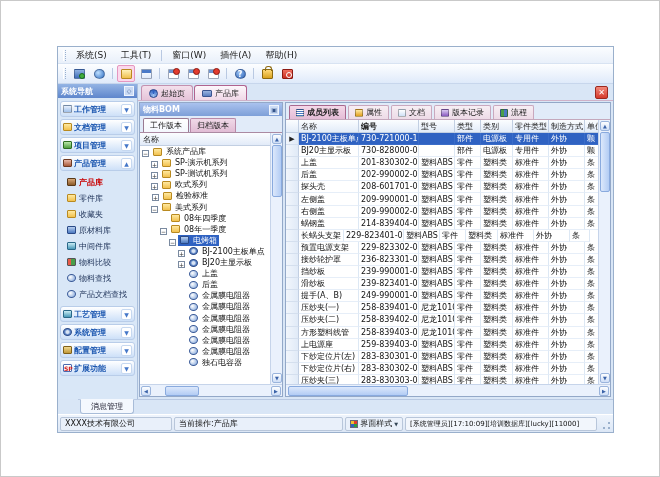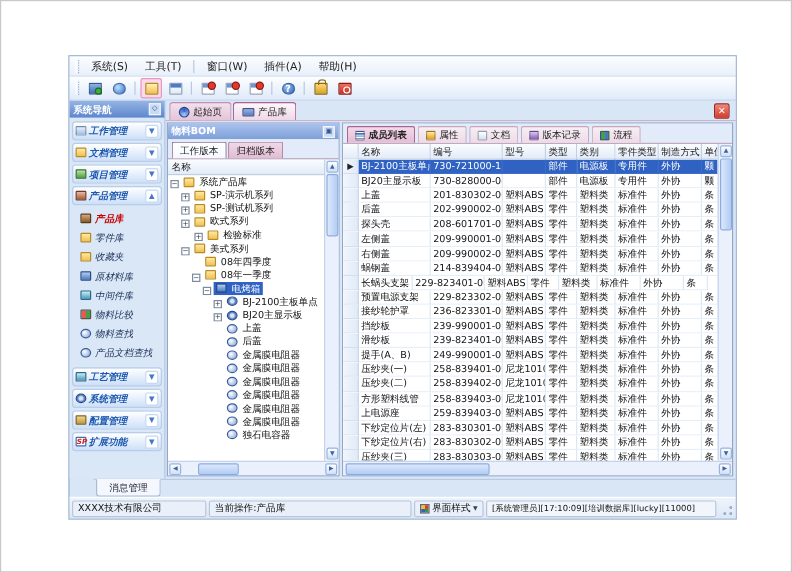--- a/index.html
+++ b/index.html
@@ -29,21 +29,21 @@
   .i-lock{background:linear-gradient(#ffd978,#d9a31f);border-color:#8d6a10;}
   .i-lock::before{content:"";position:absolute;left:2px;top:-4px;width:5px;height:4px;border:1px solid #8d6a10;border-bottom:none;border-radius:3px 3px 0 0;}
   .i-exit{background:linear-gradient(#ef6f5f,#c92f22);border-color:#8d1a12;}
   .i-exit::after{content:"";position:absolute;left:3px;top:2px;width:4px;height:4px;border:1px solid #fff;border-radius:50%;}
   
   .main{flex:1;display:flex;min-height:0;}
   
   .sidebar{width:80px;flex:none;background:#d9e7f7;border-right:1px solid #aabfdc;display:flex;flex-direction:column;}
   .nav-header{height:14px;flex:none;background:linear-gradient(#94b4e4,#5e86cc);color:#fff;font-weight:bold;display:flex;align-items:center;padding:0 3px;}
   .nav-hbtn{margin-left:auto;width:10px;height:10px;background:#c9daf4;border:1px solid #eef4fd;color:#34548c;font-size:6px;line-height:8px;text-align:center;}
-  .nav-body{flex:1;padding:3px 2px;display:flex;flex-direction:column;gap:2px;overflow:hidden;font-style:italic;}
+  .nav-body{flex:1;padding:3px 2px;display:flex;flex-direction:column;gap:2px;overflow:hidden;}
   .sec-btn{height:16px;flex:none;border-radius:3px;background:linear-gradient(#ffffff,#cde0f8);border:1px solid #b9cde9;display:flex;align-items:center;gap:2px;padding:0 2px;color:#1c57b0;font-weight:bold;}
   .sec-chev{margin-left:auto;width:11px;height:11px;border-radius:2px;background:#fff;color:#4577c8;font-size:6px;line-height:9px;text-align:center;border:1px solid #c6d8f0;flex:none;}
   .sec-items{display:flex;flex-direction:column;gap:2px;padding:2px 0 3px 7px;}
   .sitem{height:14px;display:flex;align-items:center;gap:3px;color:#1a2e55;flex:none;}
   .sitem .lbl{white-space:nowrap;overflow:hidden;}
   .sitem.active .lbl{color:#c80000;font-weight:bold;}
   .ic{width:9px;height:8px;border-radius:1px;border:1px solid rgba(0,0,0,.3);flex:none;}
   .c-grid{background:linear-gradient(#e8f0fc,#9fc0ea);}
   .c-yellow{background:linear-gradient(#ffe9a0,#f2c14e);border-color:#b98a20;}
   .c-green{background:linear-gradient(#b8e6a8,#4f9e3f);border-color:#2e6e22;}
@@ -317,21 +317,21 @@
                         <span>SP-测试机系列</span>
                       </span>
                     </div>
                     <div class="trow" style="padding-left: 11px;">
                       <span class="texp">+</span>
                       <span class="tsel">
                         <span class="tic ic c-yellow"></span>
                         <span>欧式系列</span>
                       </span>
                     </div>
-                    <div class="trow" style="padding-left: 22px;">
+                    <div class="trow" style="padding-left: 12px;">
                       <span class="texp">+</span>
                       <span class="tsel">
                         <span class="tic ic c-yellow"></span>
                         <span>检验标准</span>
                       </span>
                     </div>
                     <div class="trow" style="padding-left: 11px;">
                       <span class="texp">−</span>
                       <span class="tsel">
                         <span class="tic ic c-yellow"></span>
@@ -474,21 +474,21 @@
                 <div class="mtab">
                   <span class="mic m-flow"></span>
                   <span>流程</span>
                 </div>
               </div>
             <div class="tblzone">
               <div class="tbl">
                 <div class="thead">
                     <div class="th" style="width: 13px;"></div>
                     <div class="th" style="width: 60px;">名称</div>
-                    <div class="th" style="width: 60px;">编号</div>
+                    <div class="th" style="width: 60px; font-weight: bold;">编号</div>
                     <div class="th" style="width: 36px;">型号</div>
                     <div class="th" style="width: 26px;">类型</div>
                     <div class="th" style="width: 32px;">类别</div>
                     <div class="th" style="width: 36px;">零件类型</div>
                     <div class="th" style="width: 36px;">制造方式</div>
                     <div class="th" style="width: 20px;">单位</div>
                   </div>
                 <div class="rows">
                     <div class="r sel">
                       <div class="ind">▶</div>

